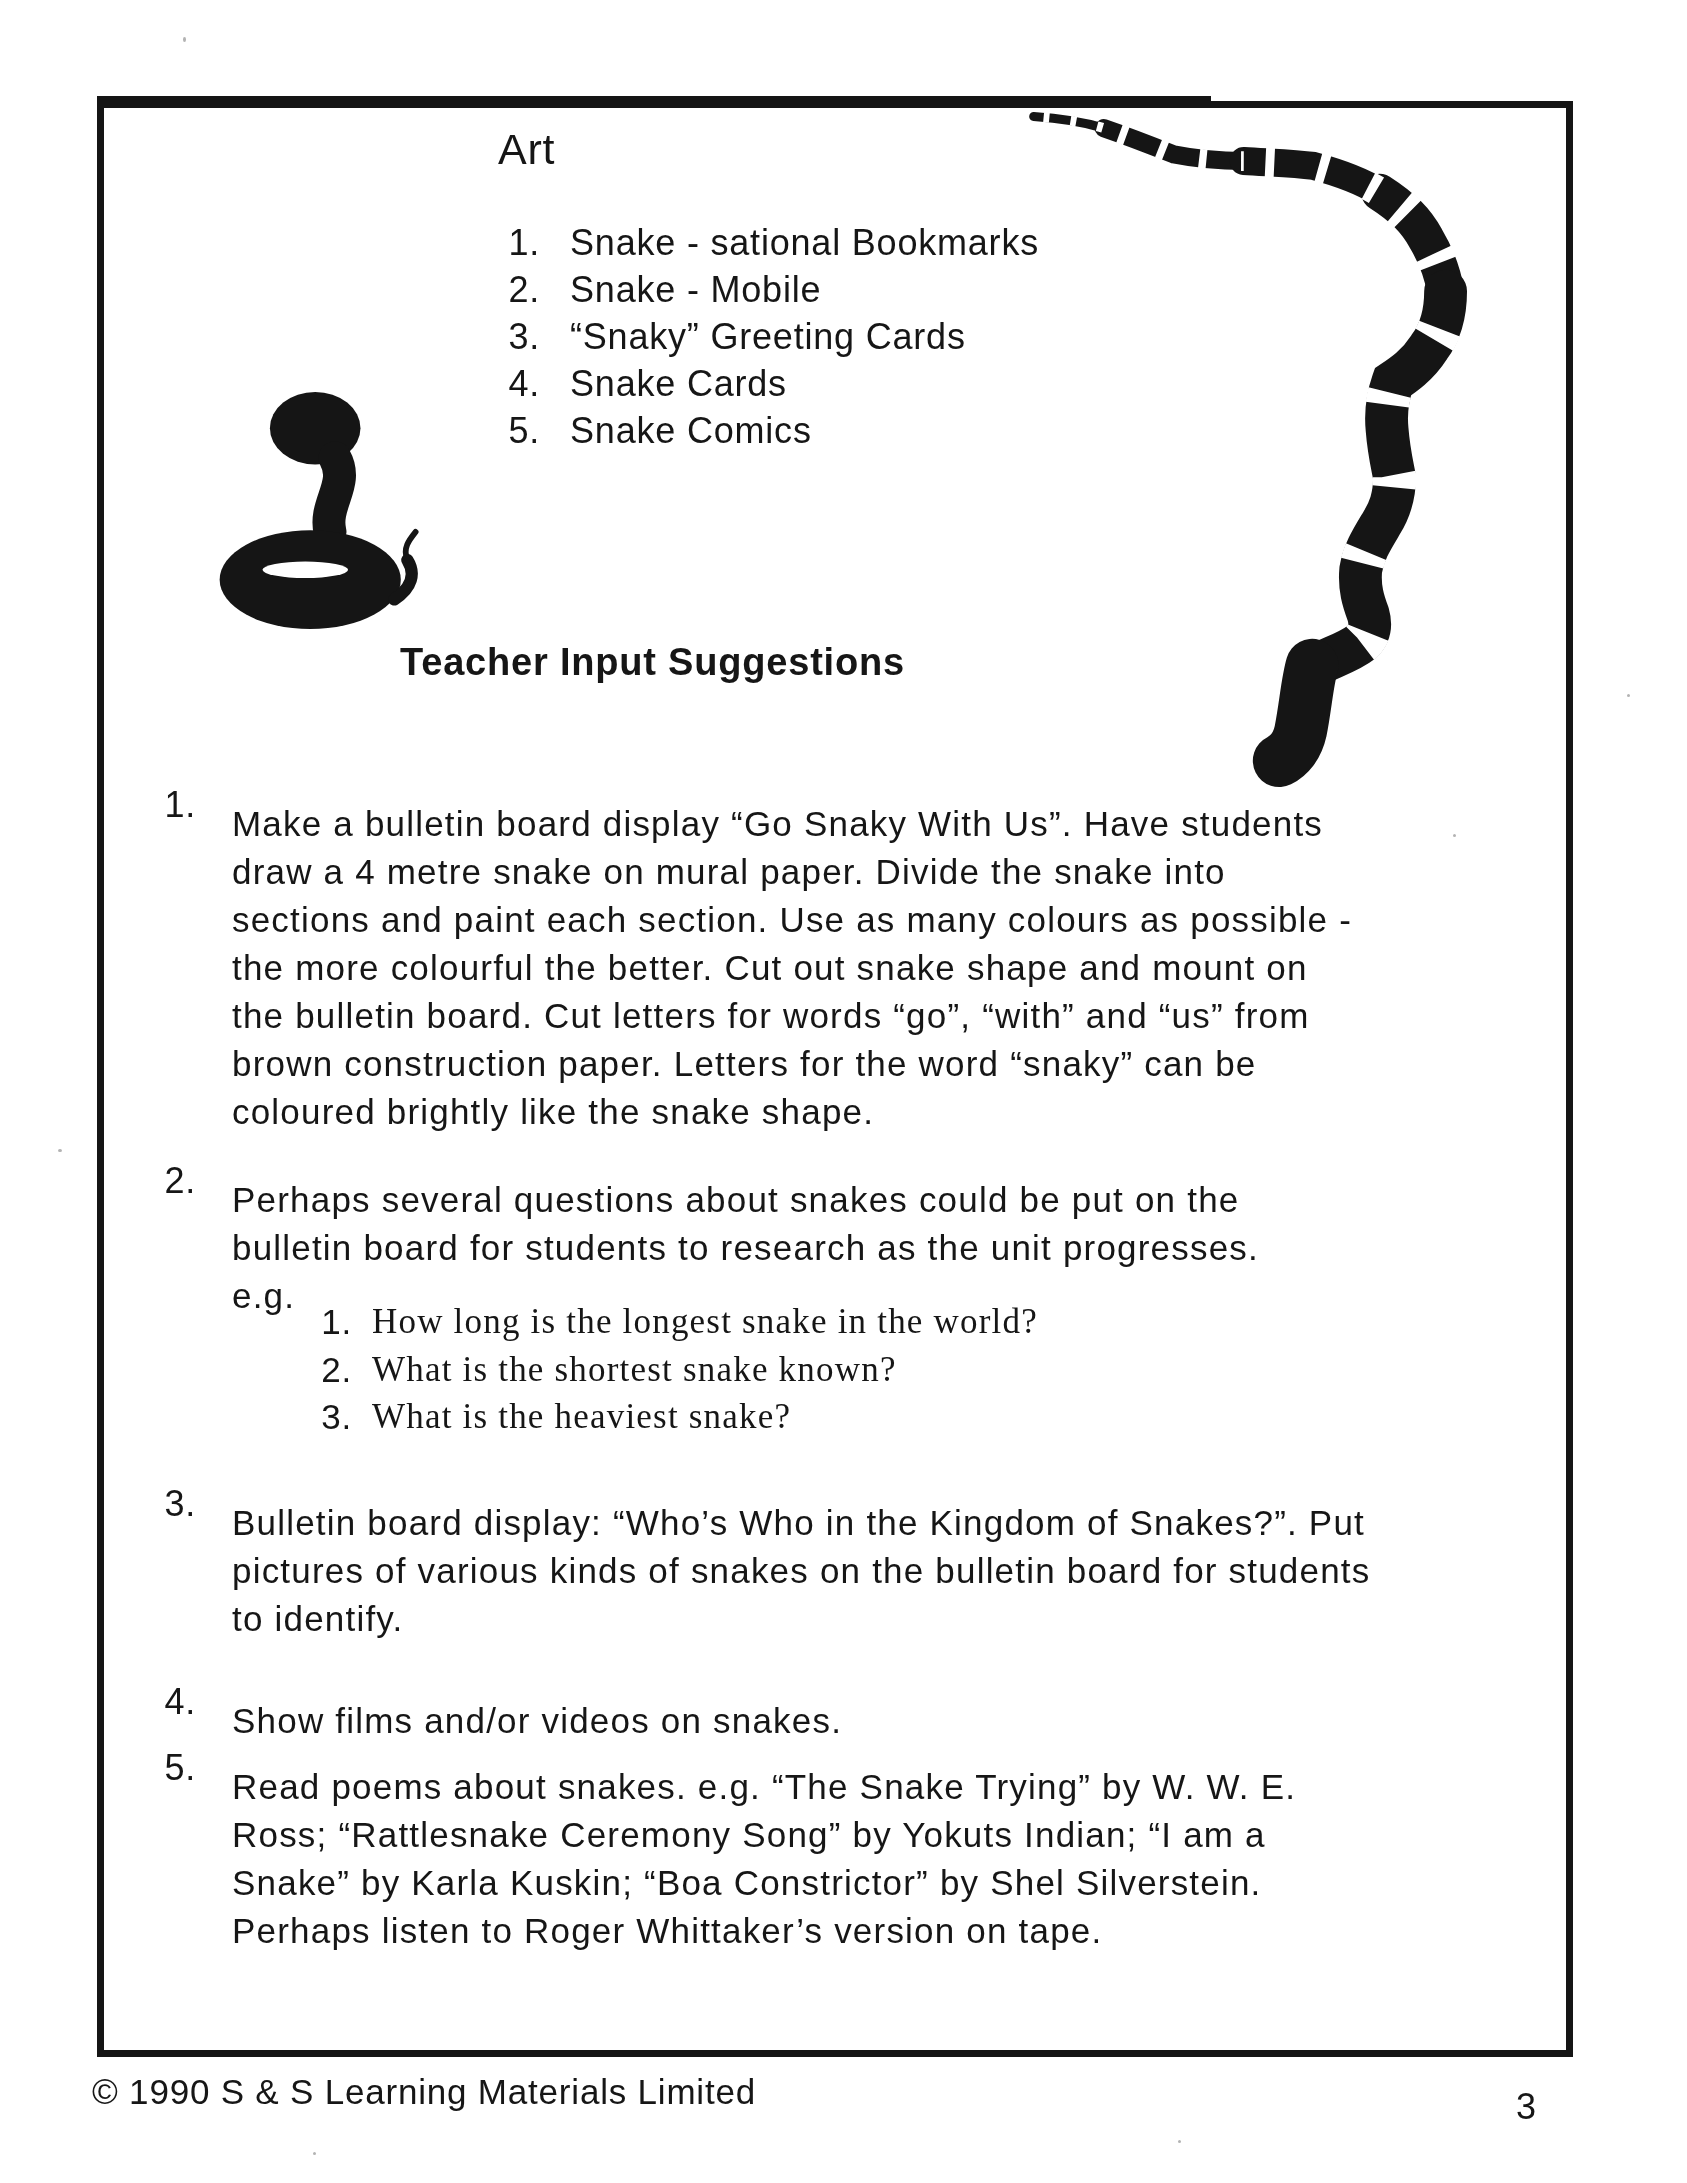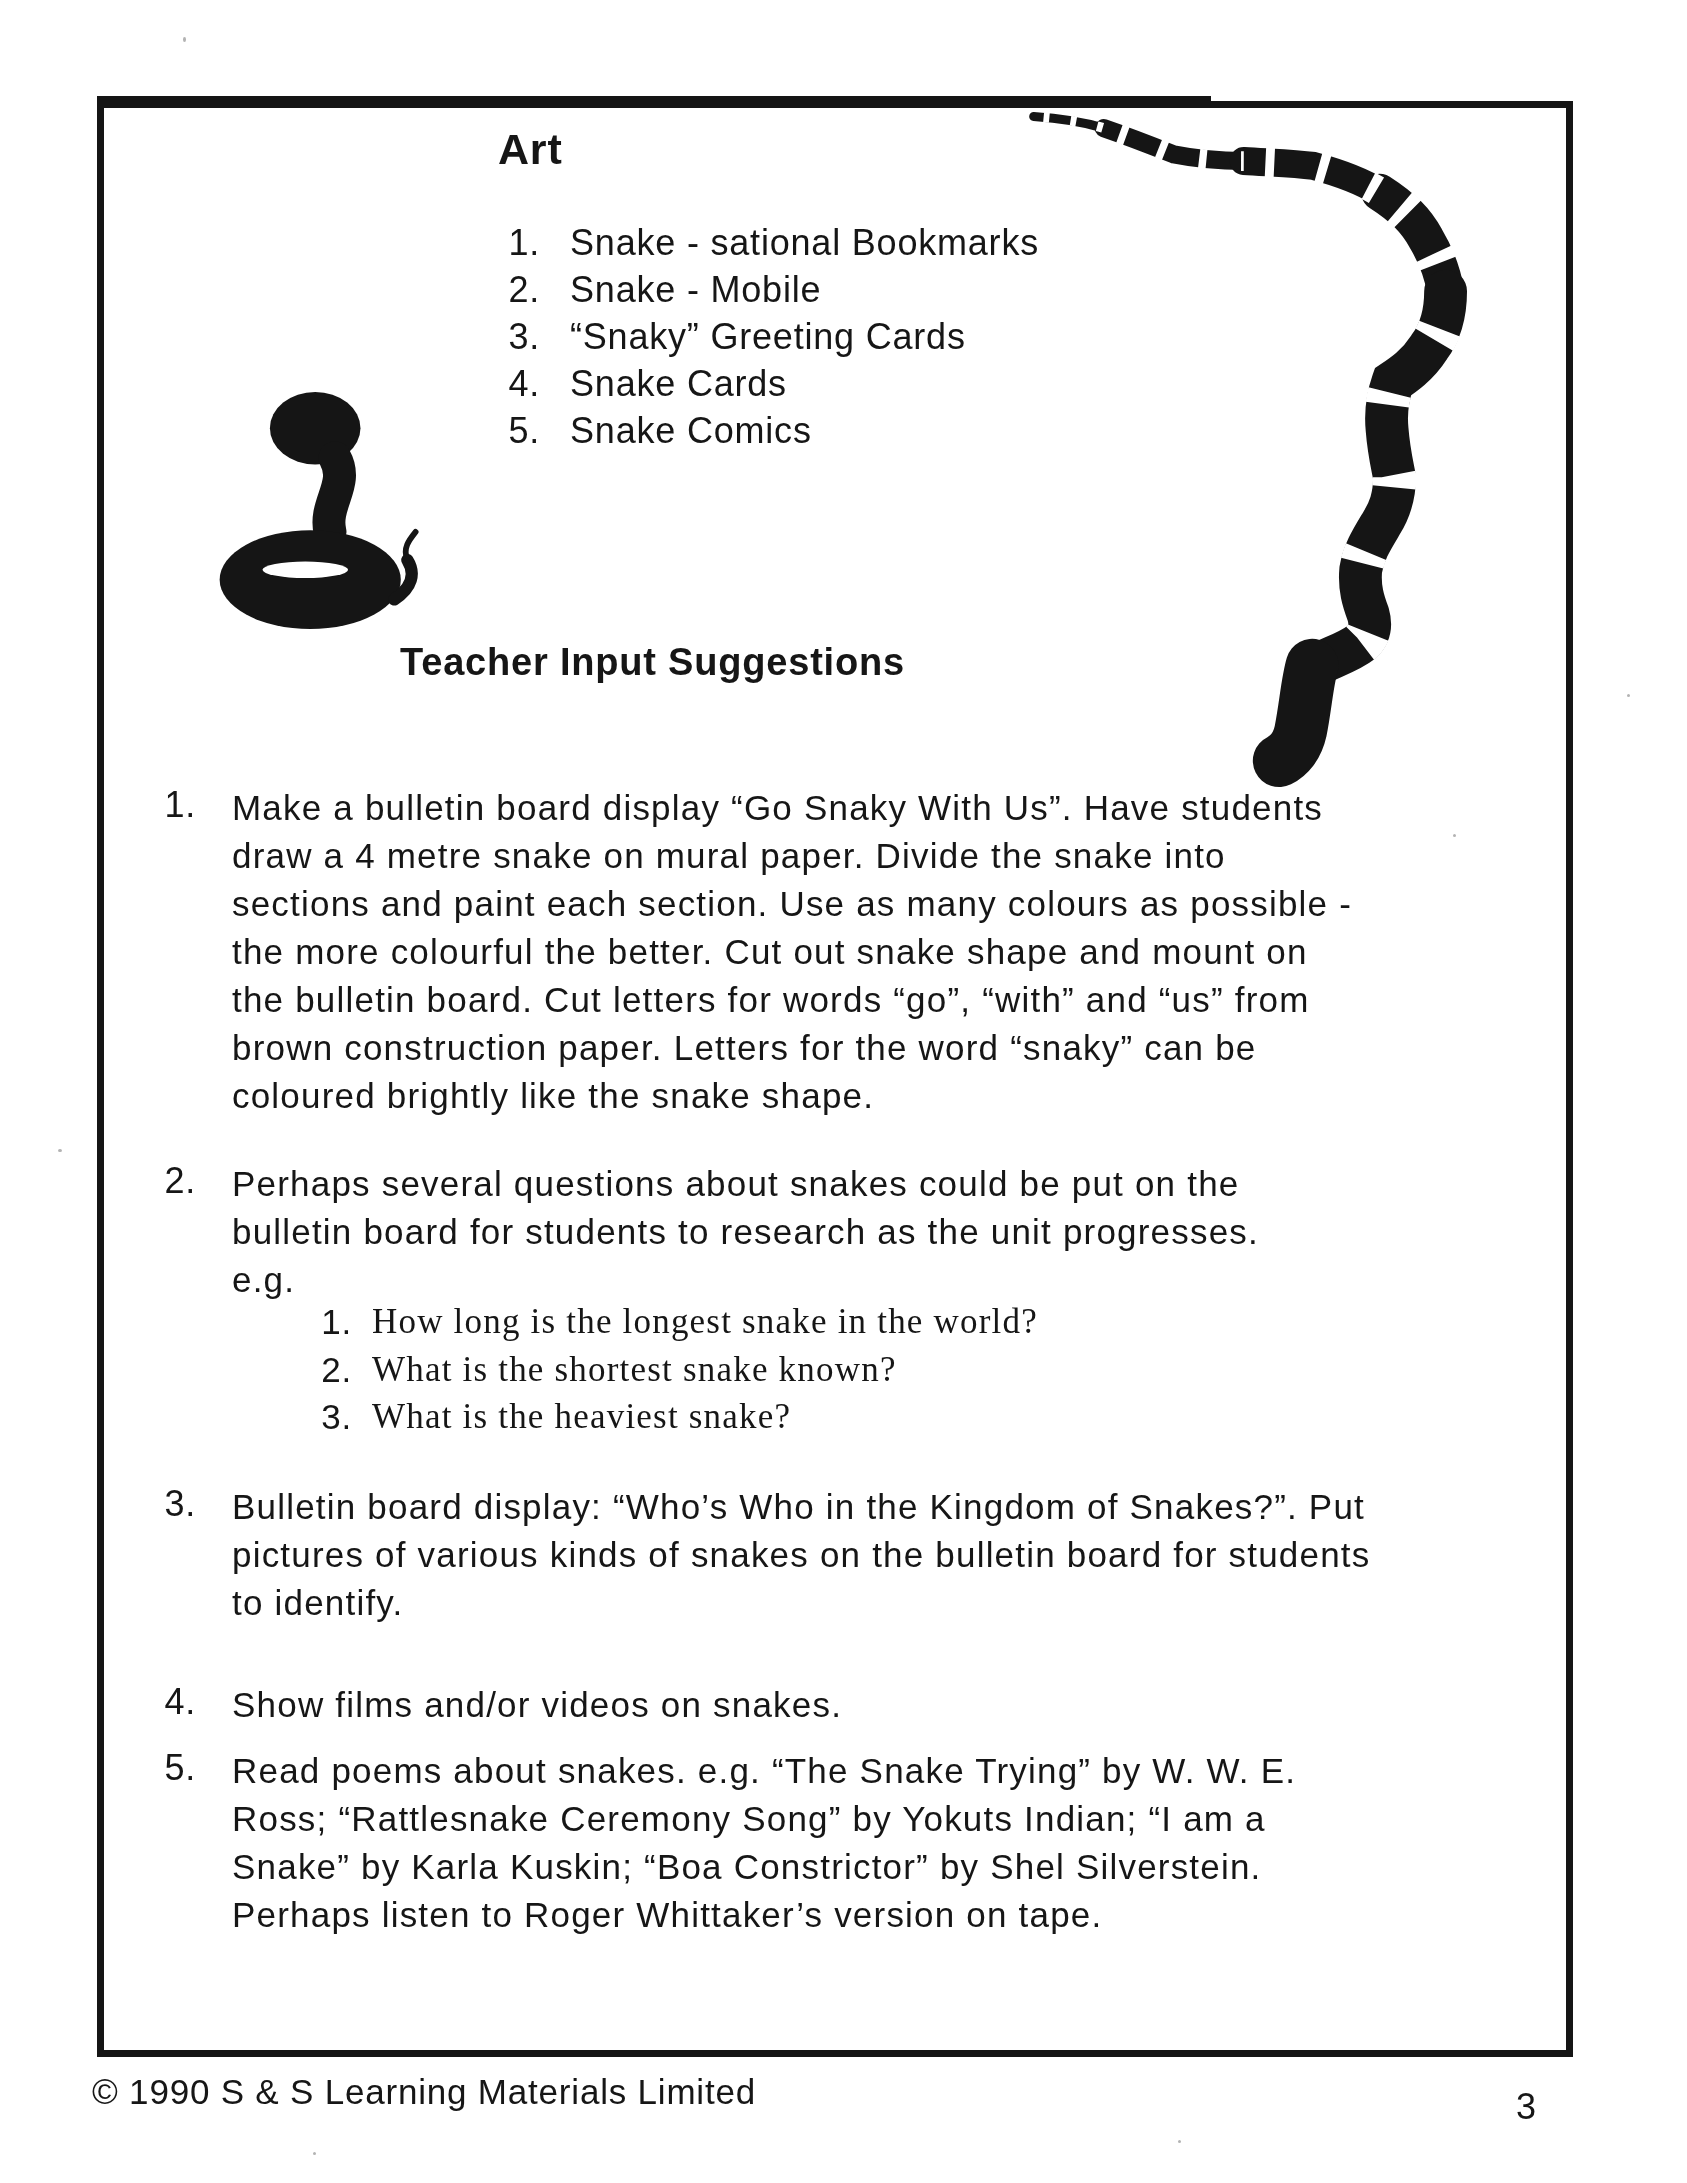--- a/index.html
+++ b/index.html
@@ -13,21 +13,21 @@
   .frame {
     position:absolute; left:97px; top:101px; width:1476px; height:1956px;
     border:7.4px solid #151515; background:transparent;
   }
   .border-artifact {
     position:absolute; left:97px; top:96px; width:1114px; height:7.4px;
     background:#151515;
   }
   .art-title {
     position:absolute; left:498px; top:125px;
-    font-size:43px; font-weight:bold; letter-spacing:0.8px;
+    font-size:43px; font-weight:normal; letter-spacing:0.8px;
   }
   .art-row { position:absolute; font-size:36px; letter-spacing:0.8px; white-space:nowrap; }
   .art-row .num { position:absolute; left:-79px; width:49px; text-align:right; display:inline-block; }
   .art-rows .art-row { left:570px; }
   .r0 { top:222px; } .r1 { top:269px; } .r2 { top:316px; } .r3 { top:363px; } .r4 { top:410px; }
 
   .unit-title {
     position:absolute; left:498px; top:545px; width:659px; text-align:center;
     font-size:40px; font-weight:bold; letter-spacing:0.8px;
   }
@@ -37,20 +37,21 @@
   }
 
   .sug-num {
     position:absolute; left:132px; width:64px; text-align:right;
     font-size:36px; letter-spacing:0.8px;
   }
   .sug-lines {
     position:absolute; left:232px; width:1285px;
     font-size:35px; letter-spacing:1.2px; line-height:48px;
     white-space:pre-line;
+    margin-top:16px;
   }
   .sub-num {
     position:absolute; left:306px; width:46px; text-align:right;
     font-size:35px; letter-spacing:0.8px;
   }
   .sub-label {
     position:absolute; left:372px; width:1071px;
     font-size:35px; letter-spacing:1.2px; white-space:nowrap;font-family:Liberation Serif, serif;
   }
   .y-s1 { top:784px; }  .y-s2 { top:1160px; }

